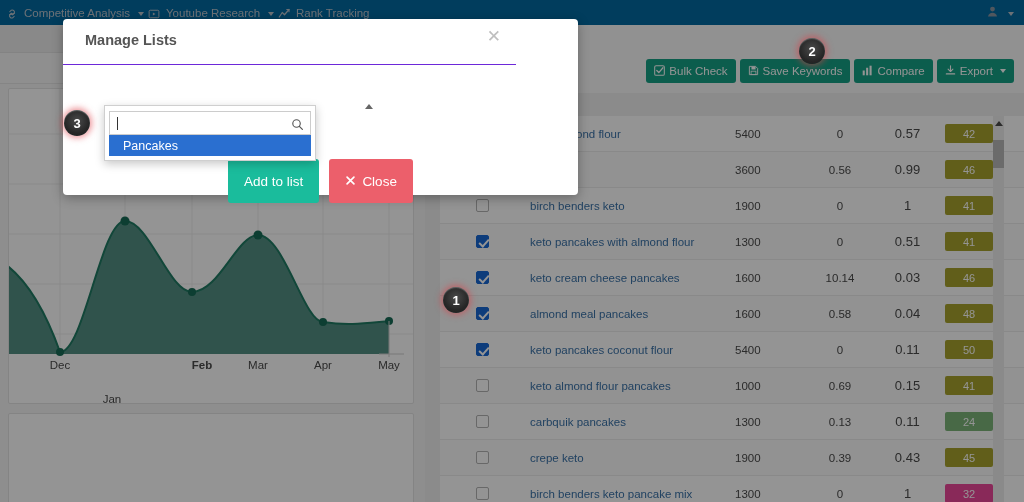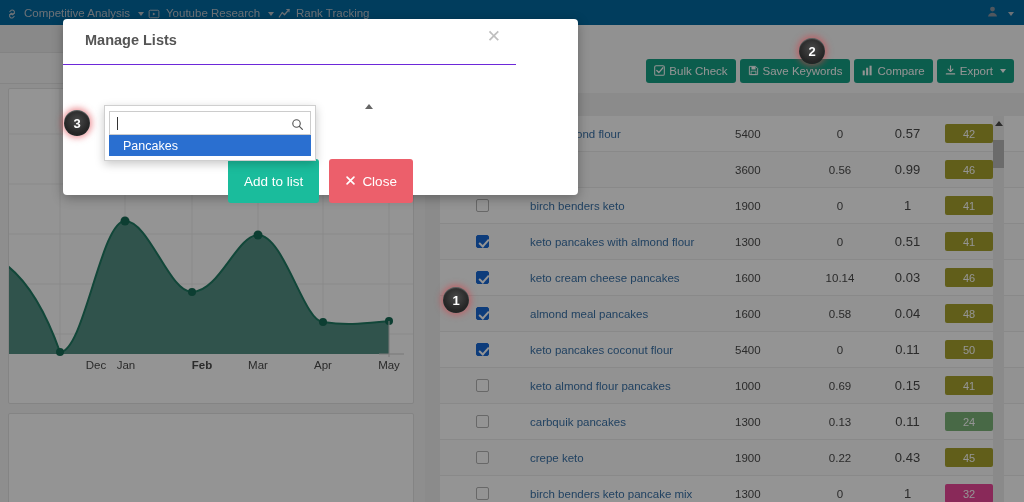--- a/index.html
+++ b/index.html
@@ -211,22 +211,22 @@
             <circle cx="51" cy="263" r="4"></circle>
             <circle cx="116" cy="132" r="4.5"></circle>
             <circle cx="183" cy="203" r="4"></circle>
             <circle cx="249" cy="146" r="4.5"></circle>
             <circle cx="314" cy="233" r="4"></circle>
             <circle cx="380" cy="232" r="4"></circle>
           </g>
           <line x1="380" y1="232" x2="380" y2="268" stroke="#cfcfcf" stroke-width="1"></line>
           <line x1="370" y1="265" x2="395" y2="265" stroke="#cfcfcf" stroke-width="1"></line>
         </svg>
-        <div class="xtick" style="left:51px;margin-left:36px;">Dec</div>
-        <div class="xtick" style="left:117px;">Jan</div>
+        <div class="xtick" style="left:51px;">Dec</div>
+        <div class="xtick" style="left:103px;margin-top:34px;">Jan</div>
         <div class="xtick" style="left:193px;font-weight:bold;">Feb</div>
         <div class="xtick" style="left:249px;">Mar</div>
         <div class="xtick" style="left:314px;">Apr</div>
         <div class="xtick" style="left:380px;">May</div>
       </div>
     </div>
 
     <div class="panel" id="bottom-panel">
       
     </div>
@@ -350,21 +350,21 @@
           <span class="kw">carbquik pancakes</span>
           <span class="c-vol">1300</span>
           <span class="c-cpc">0.13</span>
           <span class="c-cmp">0.11</span>
           <span class="badge" style="background:#7cb579">24</span>
         </div>
         <div class="row alt">
           <span class="cb"></span>
           <span class="kw">crepe keto</span>
           <span class="c-vol">1900</span>
-          <span class="c-cpc">0.22</span>
+          <span class="c-cpc">0.39</span>
           <span class="c-cmp">0.43</span>
           <span class="badge" style="background:#a8a32e">45</span>
         </div>
         <div class="row">
           <span class="cb"></span>
           <span class="kw">birch benders keto pancake mix</span>
           <span class="c-vol">1300</span>
           <span class="c-cpc">0</span>
           <span class="c-cmp">1</span>
           <span class="badge" style="background:#ec4899">32</span>

